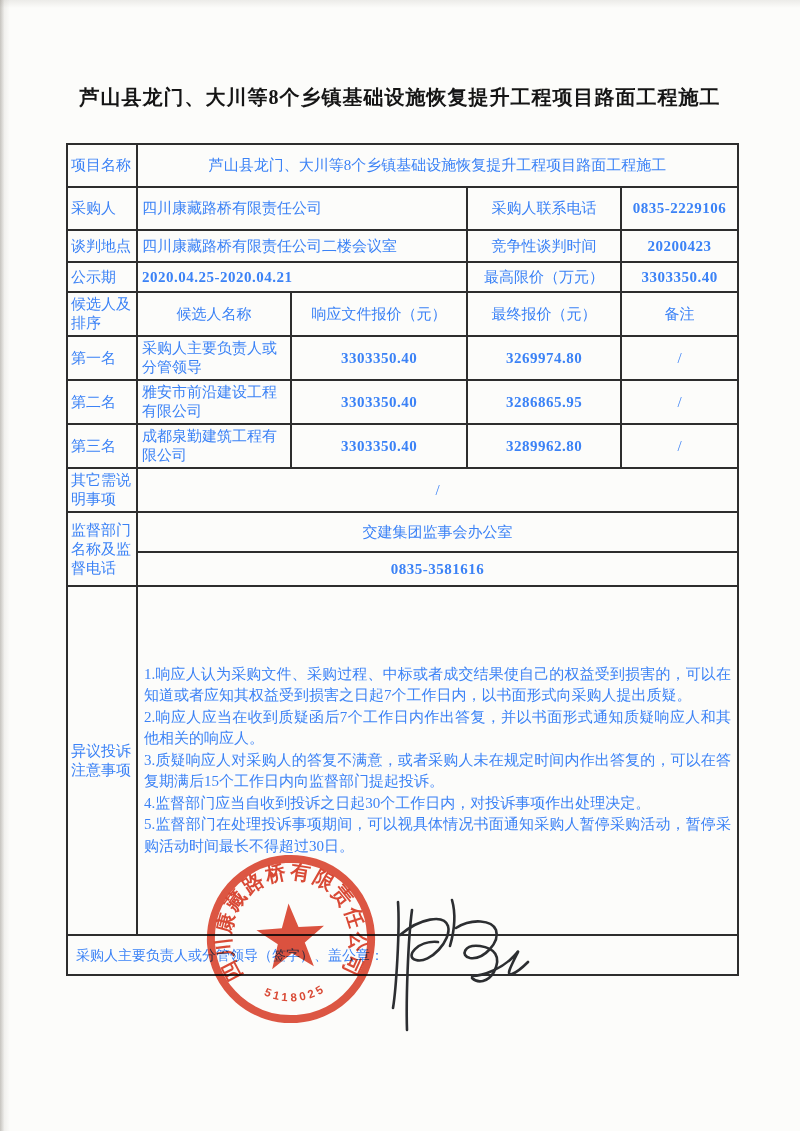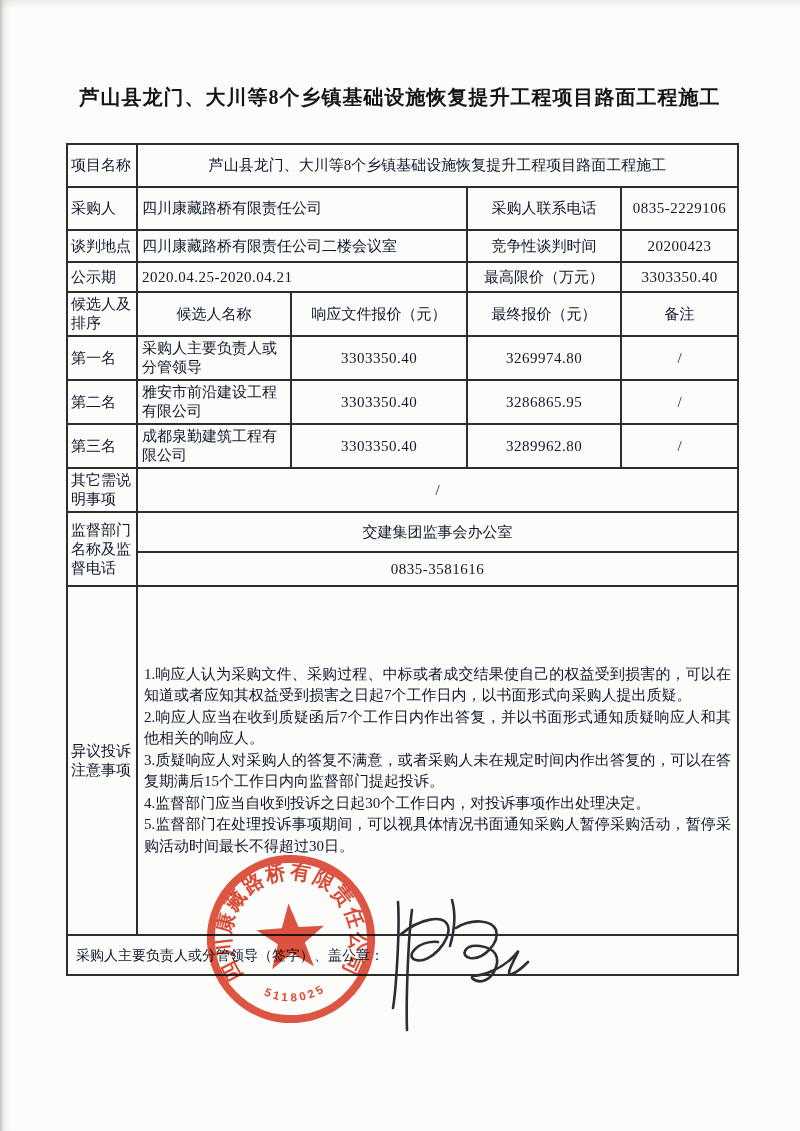--- a/index.html
+++ b/index.html
@@ -8,24 +8,24 @@
         font-family:"Liberation Serif","DejaVu Serif",serif;color:#1b1b1b;overflow:hidden;}
   .scan-edge{position:absolute;left:0;top:0;width:10px;height:100%;
         background:linear-gradient(90deg,rgba(110,104,94,.38),rgba(110,104,94,.08) 45%,rgba(0,0,0,0));}
   .scan-top{position:absolute;left:0;top:0;width:100%;height:8px;
         background:linear-gradient(180deg,rgba(120,115,105,.12),rgba(0,0,0,0));}
   .doc-title{position:absolute;left:40px;top:84px;width:720px;text-align:center;
         font-size:20px;font-weight:bold;line-height:27px;letter-spacing:1px;color:#151515;}
   table.main{position:absolute;left:66px;top:143px;width:671px;border-collapse:collapse;
         table-layout:fixed;}
   td{border:2px solid #2d2d2d;font-size:15px;line-height:19px;padding:2px 4px;
-        vertical-align:middle;color:#0f172a;word-break:break-all;margin-left:12px;}
+        vertical-align:middle;color:#3b82f6;word-break:break-all;margin-left:12px;}
   td.lab{padding-left:3px;}
   .c{text-align:center;}
-  .num{font-size:15px;letter-spacing:.5px;}
+  .num{font-size:15px;letter-spacing:.5px;font-weight:bold;}
   .notes-cell{vertical-align:middle;padding:18px 6px;}
   .note-line{font-size:15px;line-height:21.5px;text-align:justify;}
   .sig-cell{font-size:14px;padding-left:8px;}
   .seal{position:absolute;left:202px;top:850px;width:178px;height:178px;
         mix-blend-mode:multiply;opacity:.92;transform:rotate(-4deg);}
   .signature{position:absolute;left:360px;top:880px;width:180px;height:160px;}
 </style>
 </head>
 <body>
 

